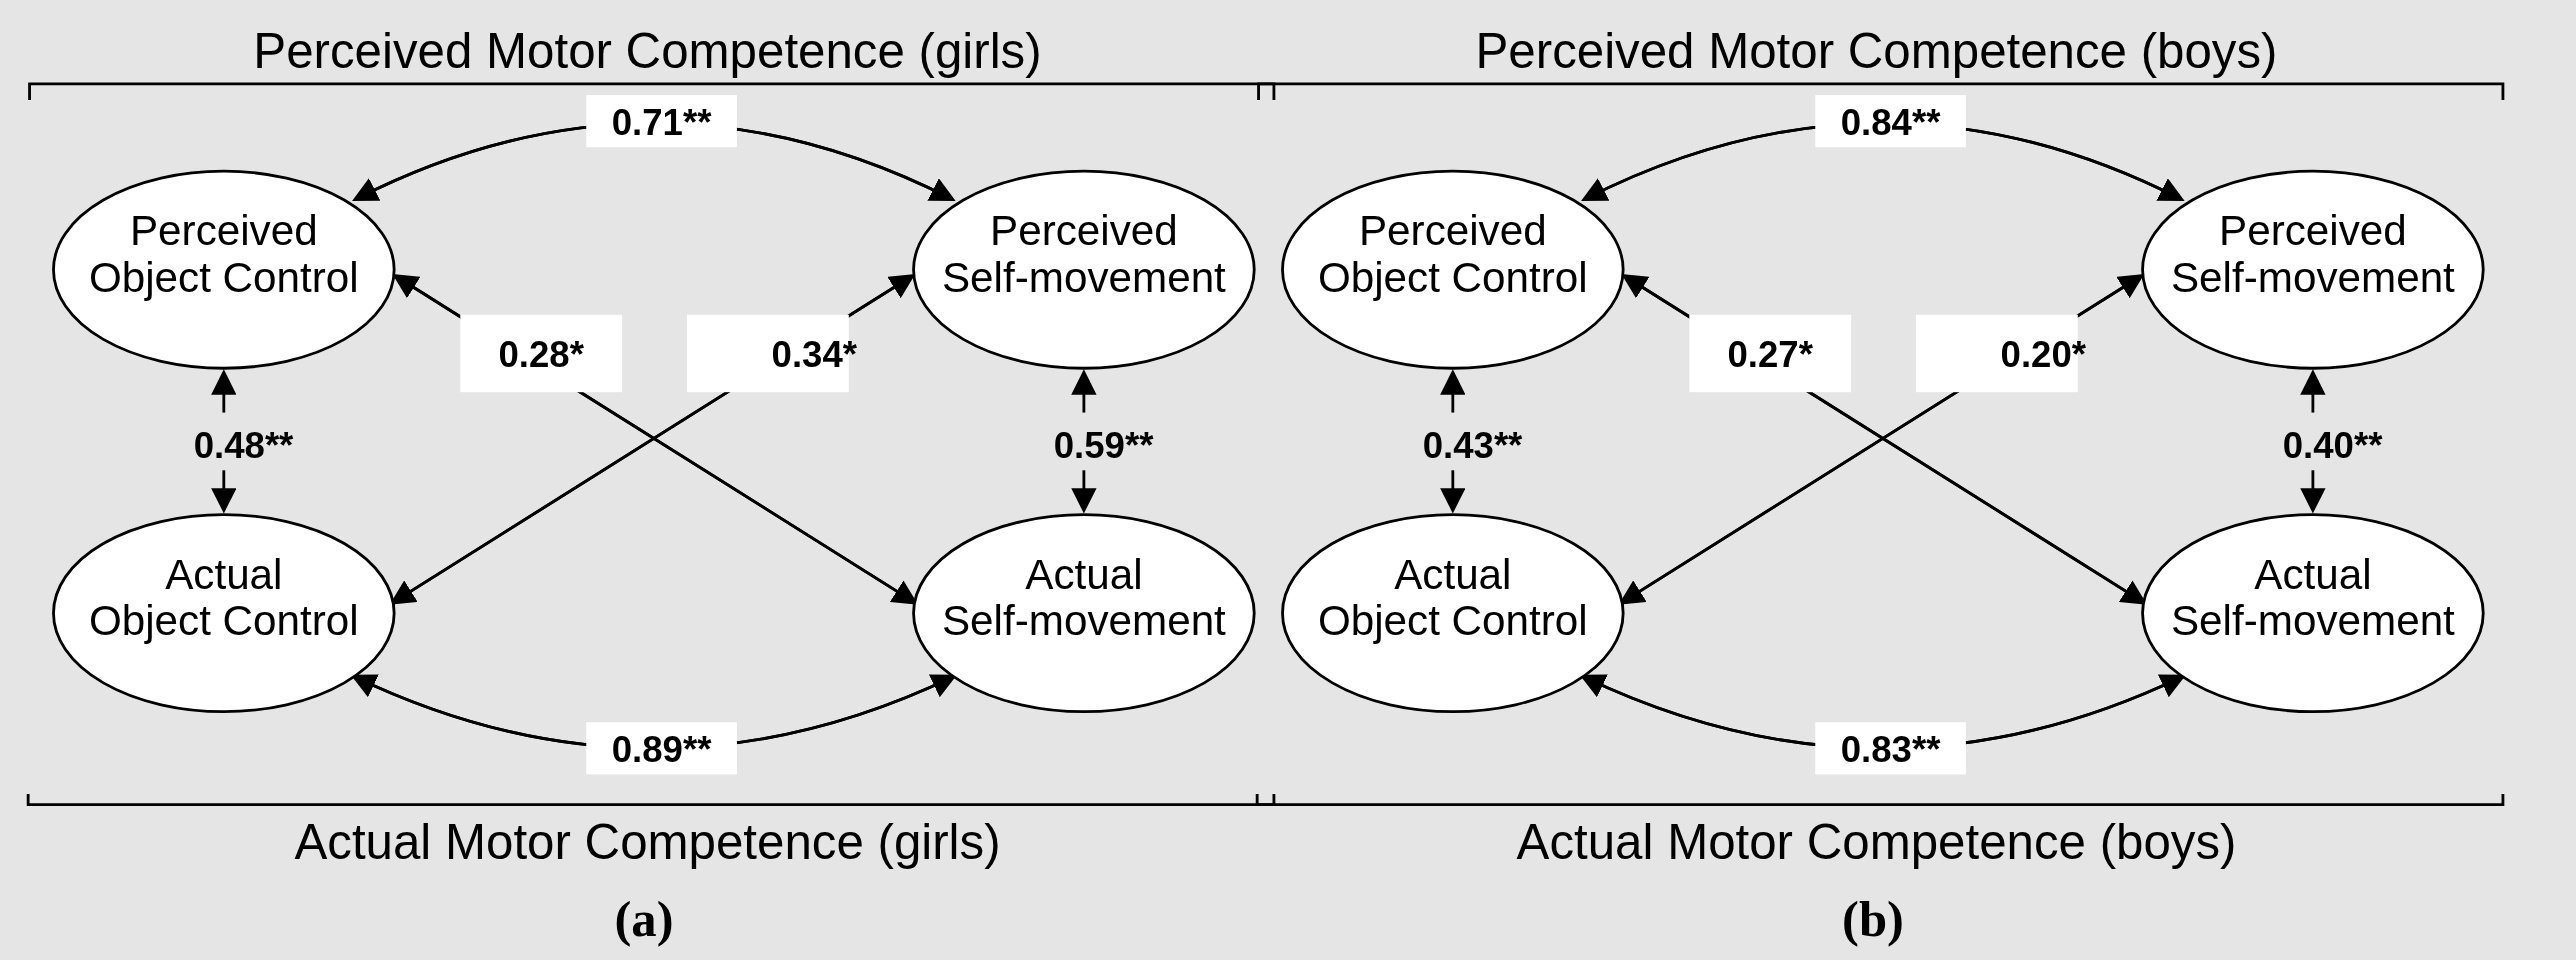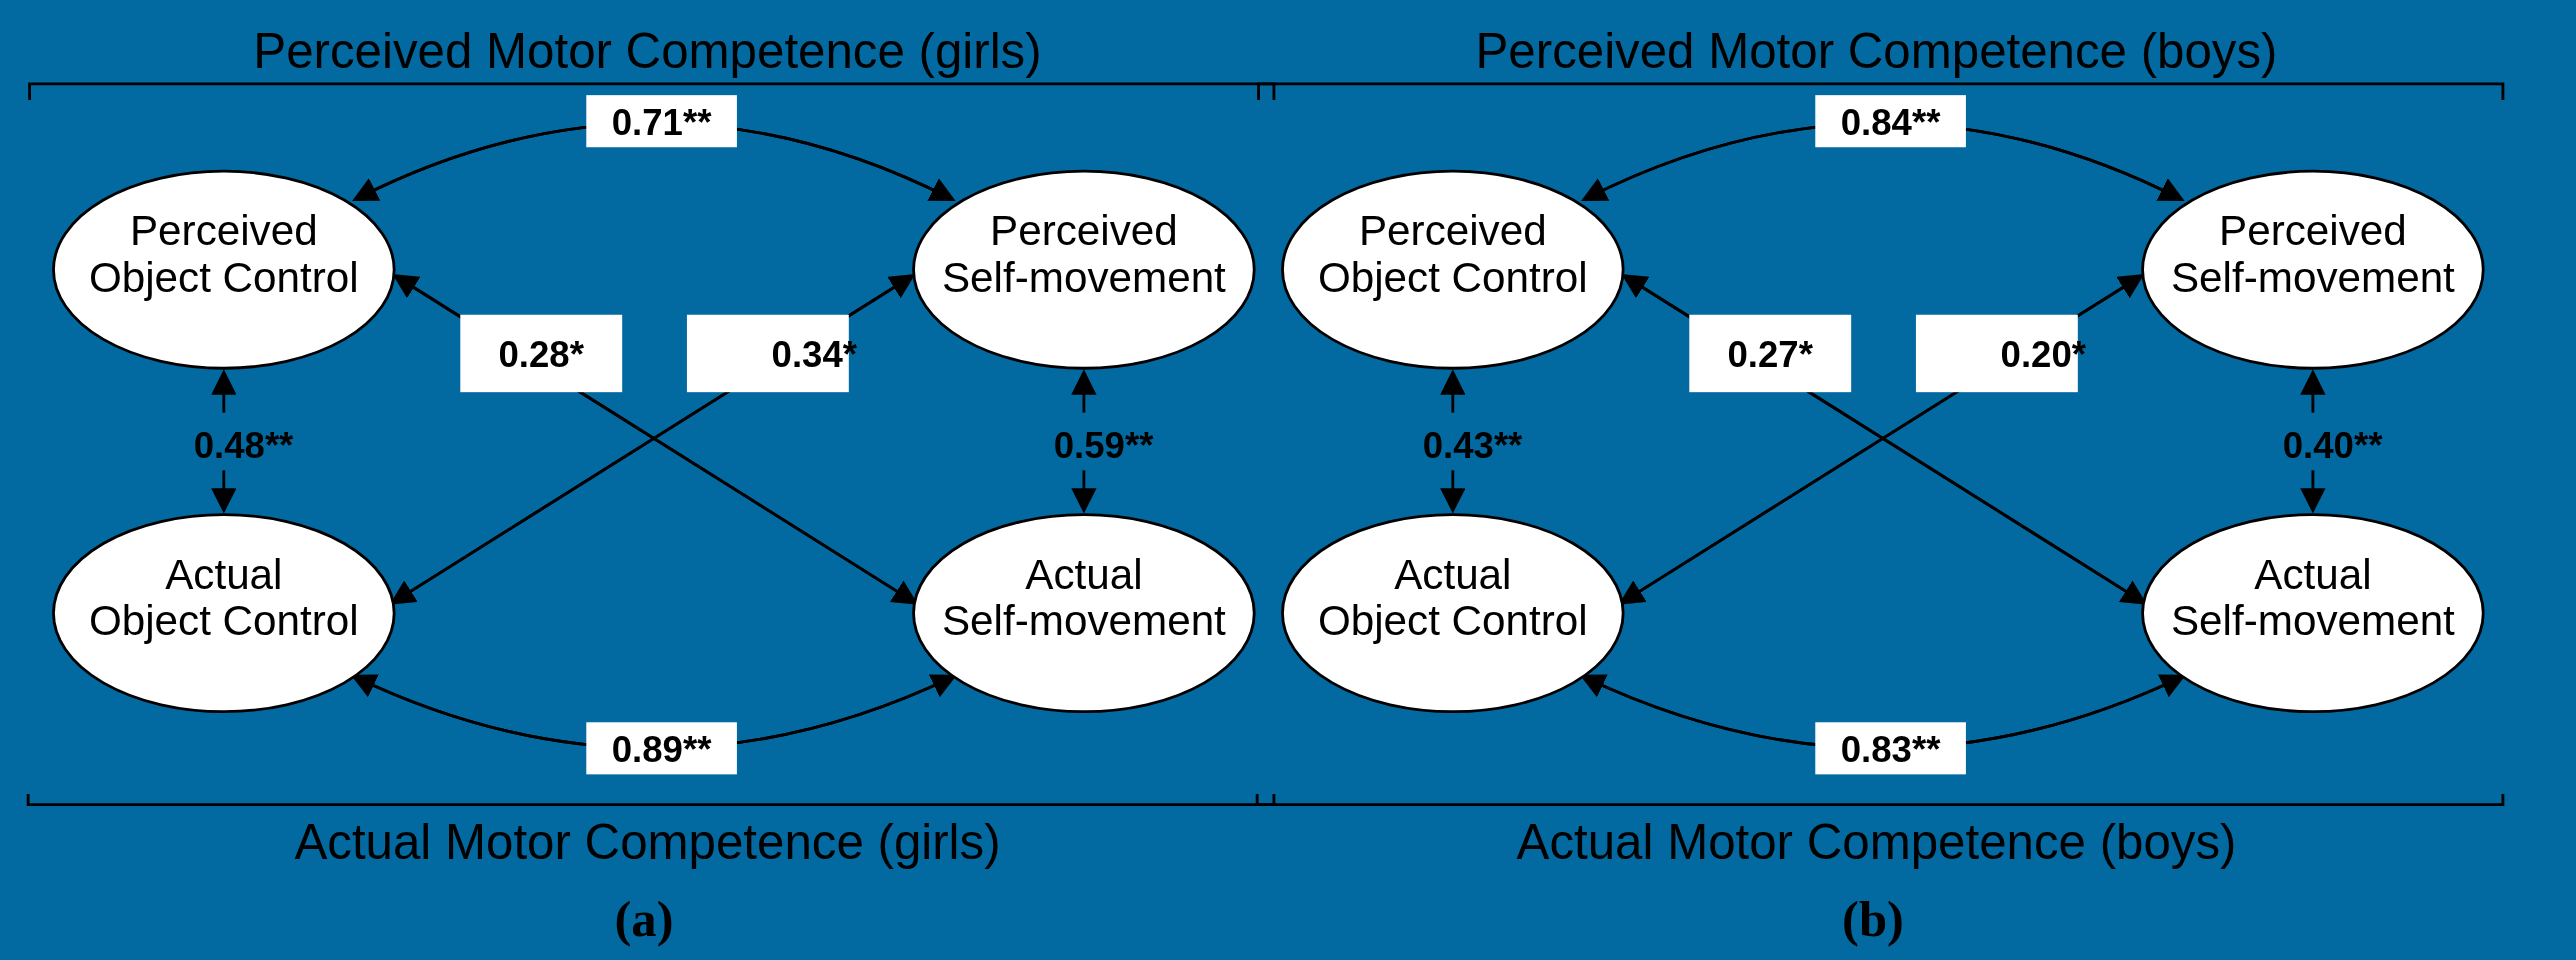--- a/index.html
+++ b/index.html
@@ -1,16 +1,16 @@
 <!DOCTYPE html>
 <html style="font-size:11.3px"><head>
 <meta charset="utf-8">
 <style>
   html,body{margin:0;padding:0;background:#ffffff;}
-  .figure{position:relative;width:2576px;height:961px;background:#0369a1;overflow:hidden;}
+  .figure{position:relative;width:2576px;height:961px;background:#e5e5e5;overflow:hidden;}
   .panel{position:absolute;top:0;width:1288px;height:961px;}
   .panel svg{display:block;}
   text{font-family:"Liberation Sans","DejaVu Sans",sans-serif;fill:#000000;}
   .title{font-size:70px;}
   .node-label{font-size:60px;}
   .value{font-size:52px;font-weight:bold;}
   .caption{font-family:"Liberation Serif","DejaVu Serif",serif;font-weight:bold;font-size:72px;}
   .ln{stroke:#000000;stroke-width:4;fill:none;}
   .node{fill:#ffffff;stroke:#000000;stroke-width:4;}
   .mask{fill:#ffffff;stroke:none;}

